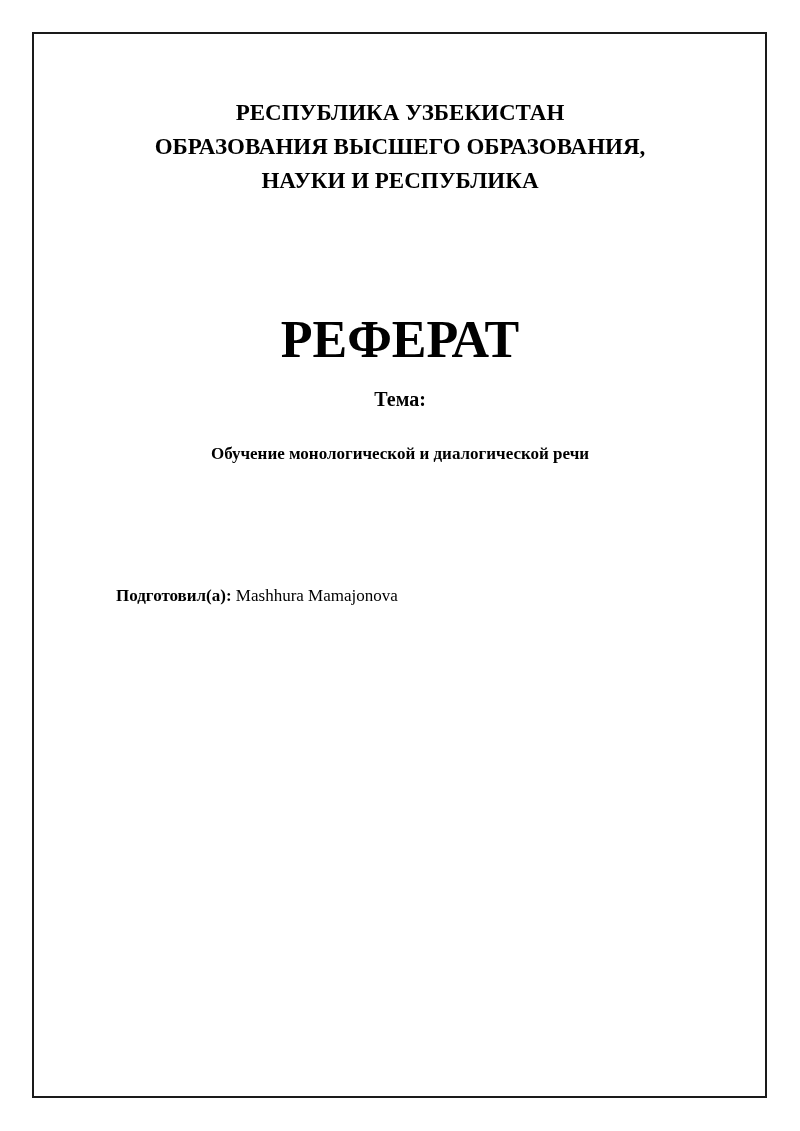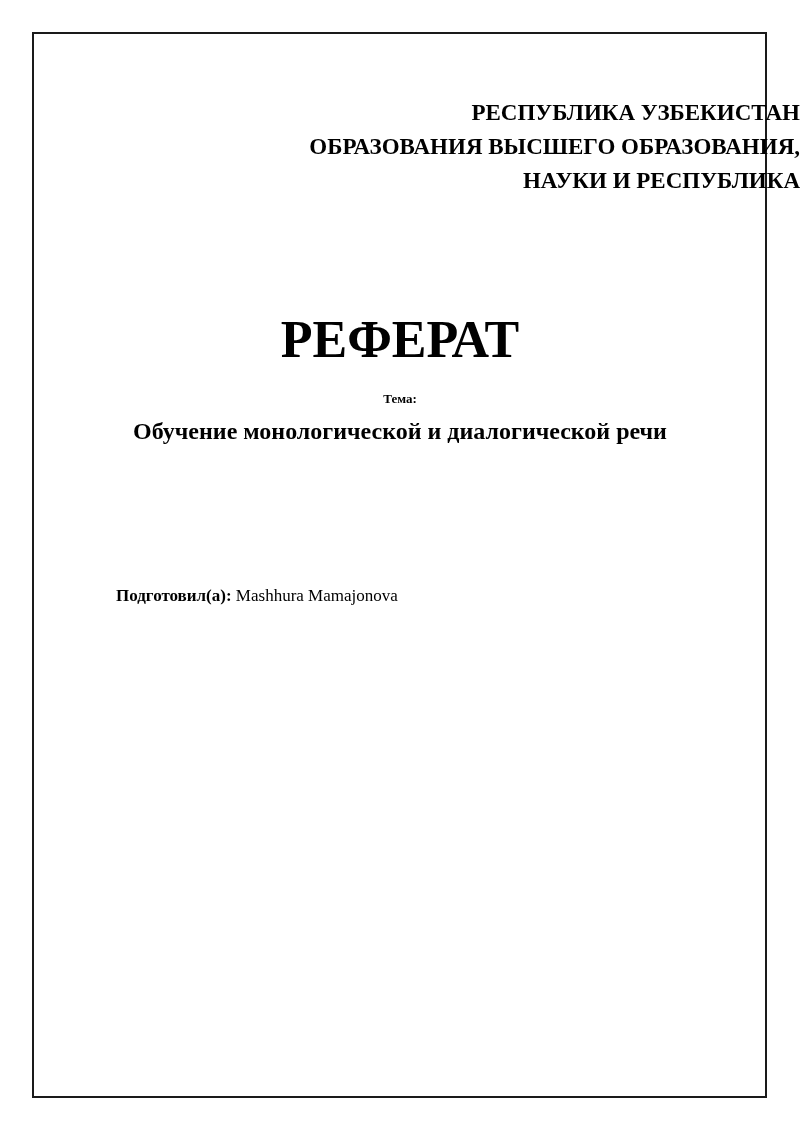--- a/index.html
+++ b/index.html
@@ -2,24 +2,24 @@
 <html><head>
   <meta charset="utf-8">
   <style>
     html, body { margin: 0; padding: 0; background: #ffffff; }
     body { width: 800px; height: 1131px; position: relative; overflow: hidden;
            font-family: "Liberation Serif", "DejaVu Serif", serif; color: #000; }
     .frame { position: absolute; left: 32px; top: 32px; width: 731px; height: 1062px;
              border: 2px solid #1a1a1a; box-sizing: content-box; }
     .center { position: absolute; left: 0; width: 800px; text-align: center; }
     .header { top: 96px; font-weight: bold; font-size: 23px; line-height: 34px; }
-    .header div { white-space: nowrap; text-align: right; }
+    .header div { white-space: nowrap; }
     .title { top: 315px; font-weight: bold; font-size: 52px; line-height: 50px; }
-    .topic-label { top: 386px; font-weight: bold; font-size: 13px; line-height: 26px; }
-    .topic { top: 416px; font-weight: bold; font-size: 24px; line-height: 30px; }
+    .topic-label { top: 386px; font-weight: bold; font-size: 20px; line-height: 26px; }
+    .topic { top: 439px; font-weight: bold; font-size: 17px; line-height: 30px; }
     .prepared { position: absolute; left: 116px; top: 584px; font-size: 17px; line-height: 24px; white-space: nowrap; }
     .prepared b { font-weight: bold; }
   </style>
 </head>
 <body>
 
 <div class="frame"></div>
 
 <div class="center header">
   <div>РЕСПУБЛИКА УЗБЕКИСТАН</div>

